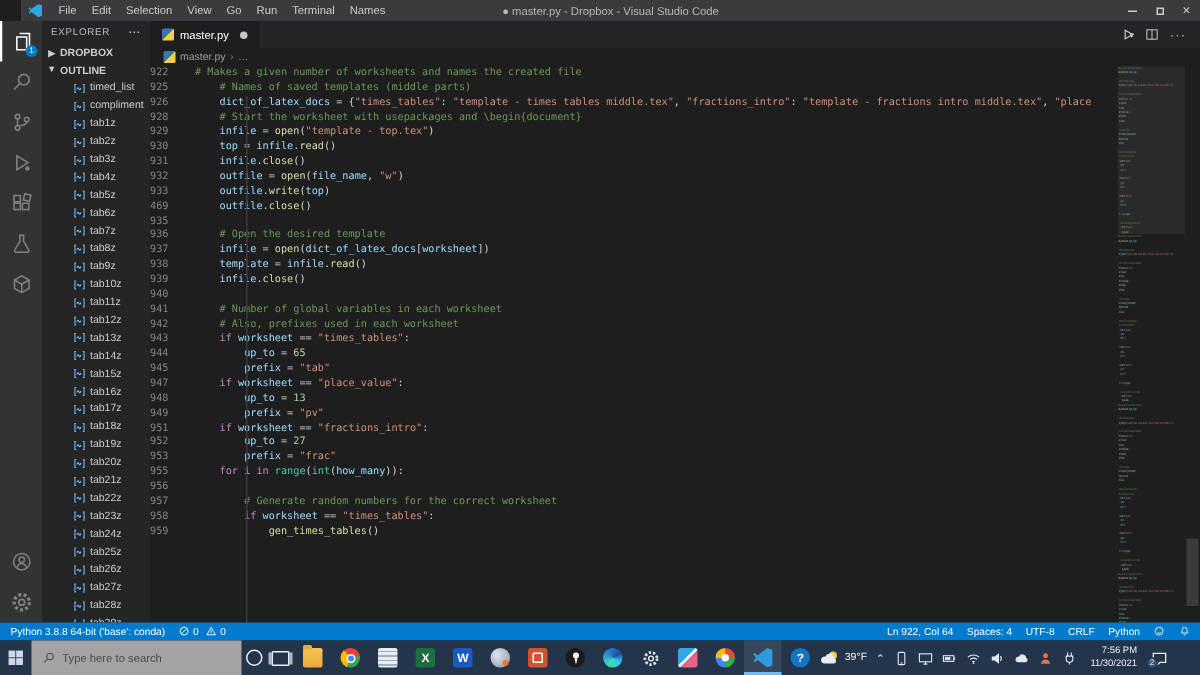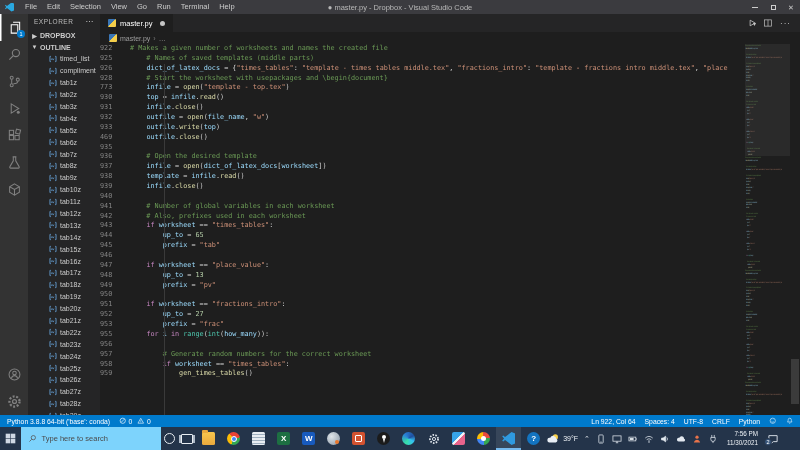--- a/index.html
+++ b/index.html
@@ -1,21 +1,21 @@
 <!DOCTYPE html>
 <html><head>
 <meta charset="utf-8">
 <style>
   * { margin:0; padding:0; box-sizing:border-box; }
   html,body { width:800px; height:450px; overflow:hidden; background:#1e1e1e;
     font-family:"Liberation Sans", sans-serif; }
   svg { display:block; }
 
   
-  .titlebar { position:absolute; top:0; left:0; right:0; height:14px; background:#3b3b3f;
+  .titlebar { position:absolute; top:0; left:14px; right:0; height:14px; background:#3b3b3f;
     display:flex; align-items:center; z-index:9; }
   .vscode-logo { width:9px; height:9px; margin:0 6px 0 5px;
     background:#2aa8e0; clip-path:polygon(72% 0,100% 12%,100% 88%,72% 100%,22% 62%,8% 74%,0 67%,14% 50%,0 33%,8% 26%,22% 38%); }
   .menu-item { color:#cccccc; font-size:7.5px; padding:0 5px; line-height:14px; }
   .title-text { position:absolute; left:50%; transform:translateX(-50%); color:#b8b8b8;
     font-size:7.5px; white-space:nowrap; }
   .win-controls { margin-left:auto; display:flex; height:14px; }
   .win-btn { width:18px; display:flex; align-items:center; justify-content:center; color:#cccccc; }
   .glyph-min { width:6px; height:1px; background:#cccccc; }
   .glyph-max { width:5px; height:5px; border:1px solid #cccccc; }
@@ -81,21 +81,21 @@
     color:#ffffff; display:flex; align-items:center; font-size:6.8px; padding:0 7px; gap:9px; white-space:nowrap; }
   .sb-item { display:flex; align-items:center; gap:2px; }
   .sb-item svg { width:7.5px; height:7.5px; }
   .sb-right { margin-left:auto; display:flex; gap:9px; align-items:center; }
 
   
   .taskbar { position:absolute; left:0; right:0; bottom:0; height:23px; background:#24344a;
     display:flex; align-items:stretch; color:#e2e8ef; }
   .start-btn { width:29px; display:flex; align-items:center; justify-content:center; }
   .start-btn svg { width:11px; height:11px; color:#cfd8e4; }
-  .search-box { width:192px; background:#7dd3fc; display:flex; align-items:center; gap:5px;
+  .search-box { width:192px; background:#a3a3a3; display:flex; align-items:center; gap:5px;
     padding:0 7px; color:#4a4a4a; font-size:7.5px; }
   .search-box svg { width:9px; height:9px; color:#555; }
   .tb-icon { width:25px; display:flex; align-items:center; justify-content:center; position:relative; }
   .tb-icon.active { background:rgba(255,255,255,.09); box-shadow:inset 0 -2px 0 #76b9ed; }
   .app-glyph { width:13px; height:13px; display:flex; align-items:center; justify-content:center;
     color:#fff; font-size:8px; font-weight:bold; }
   .app-glyph.sq { border-radius:2px; } .app-glyph.ci { border-radius:50%; }
   .app-css { width:13px; height:13px; position:relative; }
   .icon-folder { background:linear-gradient(#f7c64e,#eaa93d); border-radius:1.5px; }
   .icon-folder::before { content:""; position:absolute; top:-2px; left:0; width:6px; height:3px; background:#eaa93d; border-radius:1px 1px 0 0; }
@@ -134,21 +134,21 @@
 <div class="titlebar">
   <span class="vscode-logo"></span>
   <span style="display:flex;">
       <span class="menu-item">File</span>
       <span class="menu-item">Edit</span>
       <span class="menu-item">Selection</span>
       <span class="menu-item">View</span>
       <span class="menu-item">Go</span>
       <span class="menu-item">Run</span>
       <span class="menu-item">Terminal</span>
-      <span class="menu-item">Help</span>
+      <span class="menu-item">Names</span>
     </span>
   <span class="title-text">● master.py - Dropbox - Visual Studio Code</span>
   <span class="win-controls">
     <span class="win-btn">
         <span class="glyph-min"></span>
       </span>
     <span class="win-btn">
         <span class="glyph-max"></span>
       </span>
     <span class="win-btn glyph-close">✕</span>
@@ -541,42 +541,40 @@
     <span>master.py</span>
     <span class="bc-sep">›</span>
     <span>…</span>
   </div>
   <div class="code-wrap">
     <div class="indent-guide"></div>
   <div class="code-line"><span class="gutter">922</span><span class="code-text"><span class="tk-c"># Makes a given number of worksheets and names the created file</span></span></div>
       <div class="code-line"><span class="gutter">925</span><span class="code-text"><span class="tk-c">    # Names of saved templates (middle parts)</span></span></div>
       <div class="code-line"><span class="gutter">926</span><span class="code-text"><span class="tk-p">    </span><span class="tk-v">dict_of_latex_docs</span><span class="tk-p"> = {</span><span class="tk-s">"times_tables"</span><span class="tk-p">: </span><span class="tk-s">"template - times tables middle.tex"</span><span class="tk-p">, </span><span class="tk-s">"fractions_intro"</span><span class="tk-p">: </span><span class="tk-s">"template - fractions intro middle.tex"</span><span class="tk-p">, </span><span class="tk-s">"place</span></span></div>
       <div class="code-line"><span class="gutter">928</span><span class="code-text"><span class="tk-c">    # Start the worksheet with usepackages and \begin{document}</span></span></div>
-      <div class="code-line"><span class="gutter">773</span><span class="code-text"><span class="tk-p">    </span><span class="tk-v">infile</span><span class="tk-p"> = </span><span class="tk-f">open</span><span class="tk-p">(</span><span class="tk-s">"template - top.tex"</span><span class="tk-p">)</span></span></div>
+      <div class="code-line"><span class="gutter">929</span><span class="code-text"><span class="tk-p">    </span><span class="tk-v">infile</span><span class="tk-p"> = </span><span class="tk-f">open</span><span class="tk-p">(</span><span class="tk-s">"template - top.tex"</span><span class="tk-p">)</span></span></div>
       <div class="code-line"><span class="gutter">930</span><span class="code-text"><span class="tk-p">    </span><span class="tk-v">top</span><span class="tk-p"> = </span><span class="tk-v">infile</span><span class="tk-p">.</span><span class="tk-f">read</span><span class="tk-p">()</span></span></div>
       <div class="code-line"><span class="gutter">931</span><span class="code-text"><span class="tk-p">    </span><span class="tk-v">infile</span><span class="tk-p">.</span><span class="tk-f">close</span><span class="tk-p">()</span></span></div>
       <div class="code-line"><span class="gutter">932</span><span class="code-text"><span class="tk-p">    </span><span class="tk-v">outfile</span><span class="tk-p"> = </span><span class="tk-f">open</span><span class="tk-p">(</span><span class="tk-v">file_name</span><span class="tk-p">, </span><span class="tk-s">"w"</span><span class="tk-p">)</span></span></div>
       <div class="code-line"><span class="gutter">933</span><span class="code-text"><span class="tk-p">    </span><span class="tk-v">outfile</span><span class="tk-p">.</span><span class="tk-f">write</span><span class="tk-p">(</span><span class="tk-v">top</span><span class="tk-p">)</span></span></div>
       <div class="code-line"><span class="gutter">469</span><span class="code-text"><span class="tk-p">    </span><span class="tk-v">outfile</span><span class="tk-p">.</span><span class="tk-f">close</span><span class="tk-p">()</span></span></div>
       <div class="code-line"><span class="gutter">935</span><span class="code-text"></span></div>
       <div class="code-line"><span class="gutter">936</span><span class="code-text"><span class="tk-c">    # Open the desired template</span></span></div>
       <div class="code-line"><span class="gutter">937</span><span class="code-text"><span class="tk-p">    </span><span class="tk-v">infile</span><span class="tk-p"> = </span><span class="tk-f">open</span><span class="tk-p">(</span><span class="tk-v">dict_of_latex_docs</span><span class="tk-p">[</span><span class="tk-v">worksheet</span><span class="tk-p">])</span></span></div>
       <div class="code-line"><span class="gutter">938</span><span class="code-text"><span class="tk-p">    </span><span class="tk-v">template</span><span class="tk-p"> = </span><span class="tk-v">infile</span><span class="tk-p">.</span><span class="tk-f">read</span><span class="tk-p">()</span></span></div>
       <div class="code-line"><span class="gutter">939</span><span class="code-text"><span class="tk-p">    </span><span class="tk-v">infile</span><span class="tk-p">.</span><span class="tk-f">close</span><span class="tk-p">()</span></span></div>
       <div class="code-line"><span class="gutter">940</span><span class="code-text"></span></div>
       <div class="code-line"><span class="gutter">941</span><span class="code-text"><span class="tk-c">    # Number of global variables in each worksheet</span></span></div>
       <div class="code-line"><span class="gutter">942</span><span class="code-text"><span class="tk-c">    # Also, prefixes used in each worksheet</span></span></div>
       <div class="code-line"><span class="gutter">943</span><span class="code-text"><span class="tk-p">    </span><span class="tk-kc">if </span><span class="tk-v">worksheet</span><span class="tk-p"> == </span><span class="tk-s">"times_tables"</span><span class="tk-p">:</span></span></div>
       <div class="code-line"><span class="gutter">944</span><span class="code-text"><span class="tk-p">        </span><span class="tk-v">up_to</span><span class="tk-p"> = </span><span class="tk-n">65</span></span></div>
       <div class="code-line"><span class="gutter">945</span><span class="code-text"><span class="tk-p">        </span><span class="tk-v">prefix</span><span class="tk-p"> = </span><span class="tk-s">"tab"</span></span></div>
-      <div class="code-line"><span class="gutter">946</span><span class="code-text"></span></div>
       <div class="code-line"><span class="gutter">947</span><span class="code-text"><span class="tk-p">    </span><span class="tk-kc">if </span><span class="tk-v">worksheet</span><span class="tk-p"> == </span><span class="tk-s">"place_value"</span><span class="tk-p">:</span></span></div>
       <div class="code-line"><span class="gutter">948</span><span class="code-text"><span class="tk-p">        </span><span class="tk-v">up_to</span><span class="tk-p"> = </span><span class="tk-n">13</span></span></div>
       <div class="code-line"><span class="gutter">949</span><span class="code-text"><span class="tk-p">        </span><span class="tk-v">prefix</span><span class="tk-p"> = </span><span class="tk-s">"pv"</span></span></div>
-      <div class="code-line"><span class="gutter">950</span><span class="code-text"></span></div>
       <div class="code-line"><span class="gutter">951</span><span class="code-text"><span class="tk-p">    </span><span class="tk-kc">if </span><span class="tk-v">worksheet</span><span class="tk-p"> == </span><span class="tk-s">"fractions_intro"</span><span class="tk-p">:</span></span></div>
       <div class="code-line"><span class="gutter">952</span><span class="code-text"><span class="tk-p">        </span><span class="tk-v">up_to</span><span class="tk-p"> = </span><span class="tk-n">27</span></span></div>
       <div class="code-line"><span class="gutter">953</span><span class="code-text"><span class="tk-p">        </span><span class="tk-v">prefix</span><span class="tk-p"> = </span><span class="tk-s">"frac"</span></span></div>
       <div class="code-line"><span class="gutter">955</span><span class="code-text"><span class="tk-p">    </span><span class="tk-kc">for </span><span class="tk-v">i</span><span class="tk-kc"> in </span><span class="tk-b">range</span><span class="tk-p">(</span><span class="tk-b">int</span><span class="tk-p">(</span><span class="tk-v">how_many</span><span class="tk-p">)):</span></span></div>
       <div class="code-line"><span class="gutter">956</span><span class="code-text"></span></div>
       <div class="code-line"><span class="gutter">957</span><span class="code-text"><span class="tk-c">        # Generate random numbers for the correct worksheet</span></span></div>
       <div class="code-line"><span class="gutter">958</span><span class="code-text"><span class="tk-p">        </span><span class="tk-kc">if </span><span class="tk-v">worksheet</span><span class="tk-p"> == </span><span class="tk-s">"times_tables"</span><span class="tk-p">:</span></span></div>
       <div class="code-line"><span class="gutter">959</span><span class="code-text"><span class="tk-p">            </span><span class="tk-f">gen_times_tables</span><span class="tk-p">()</span></span></div>
     </div>
   <div class="minimap">

